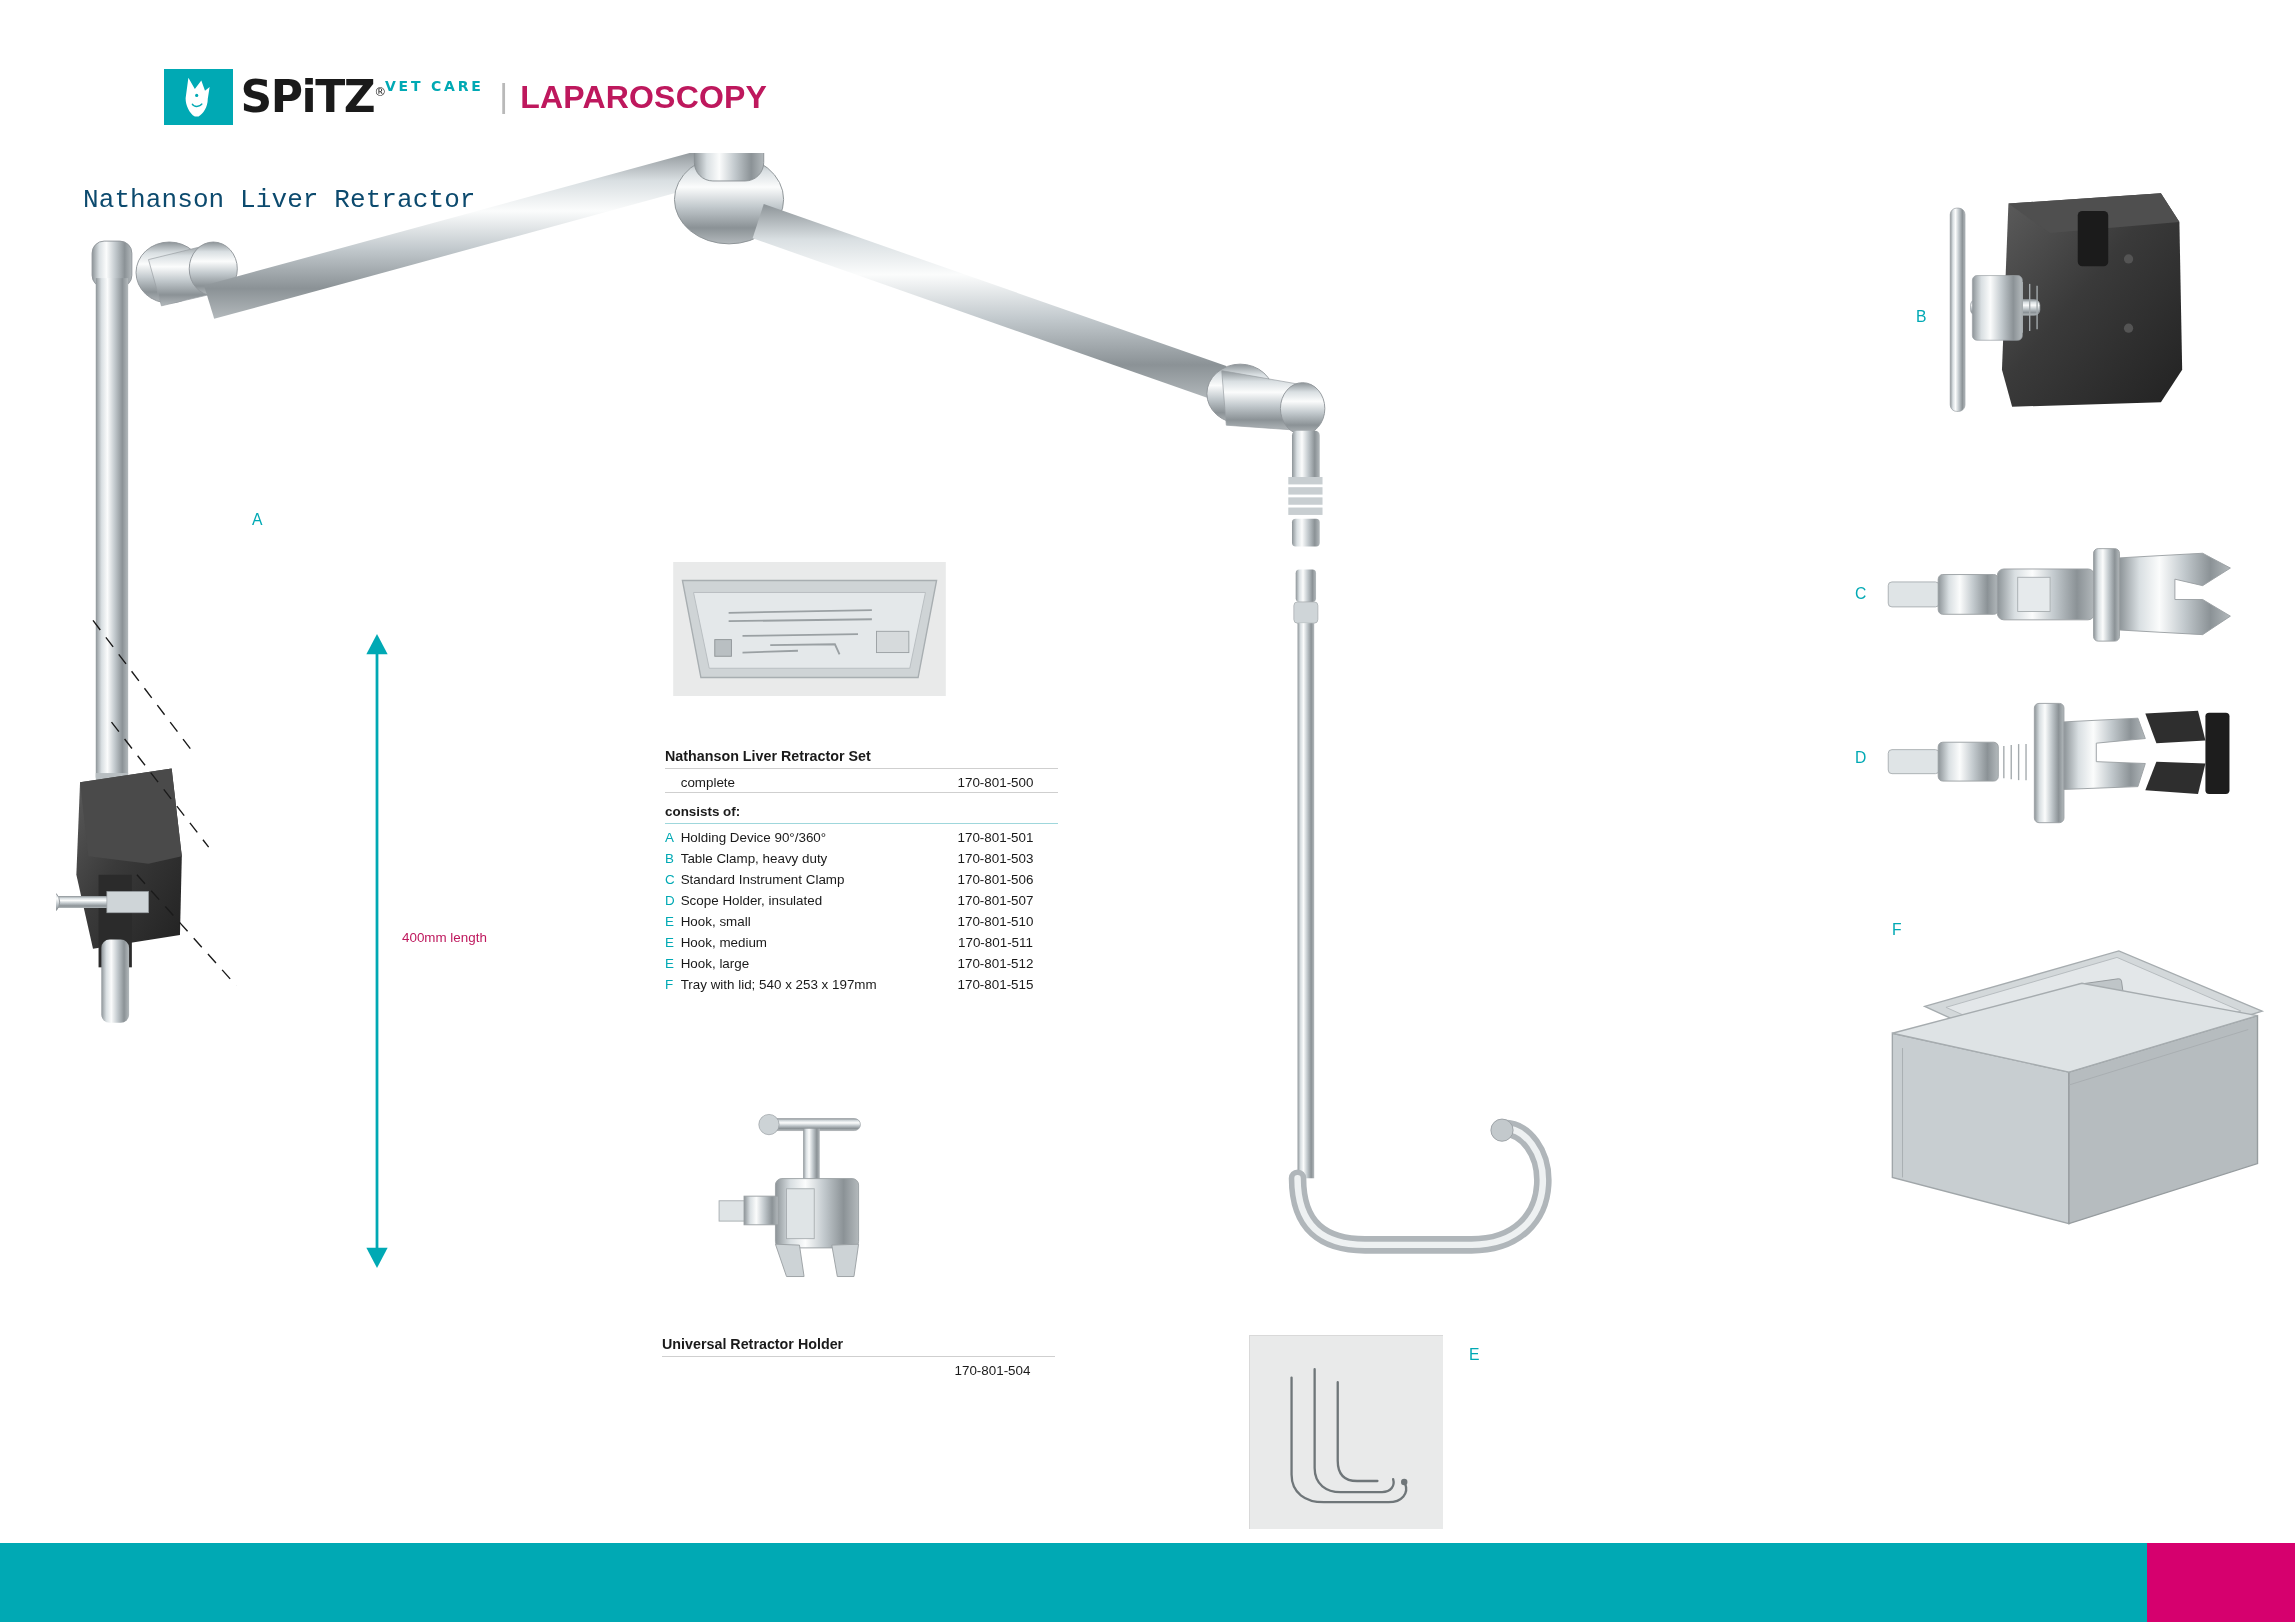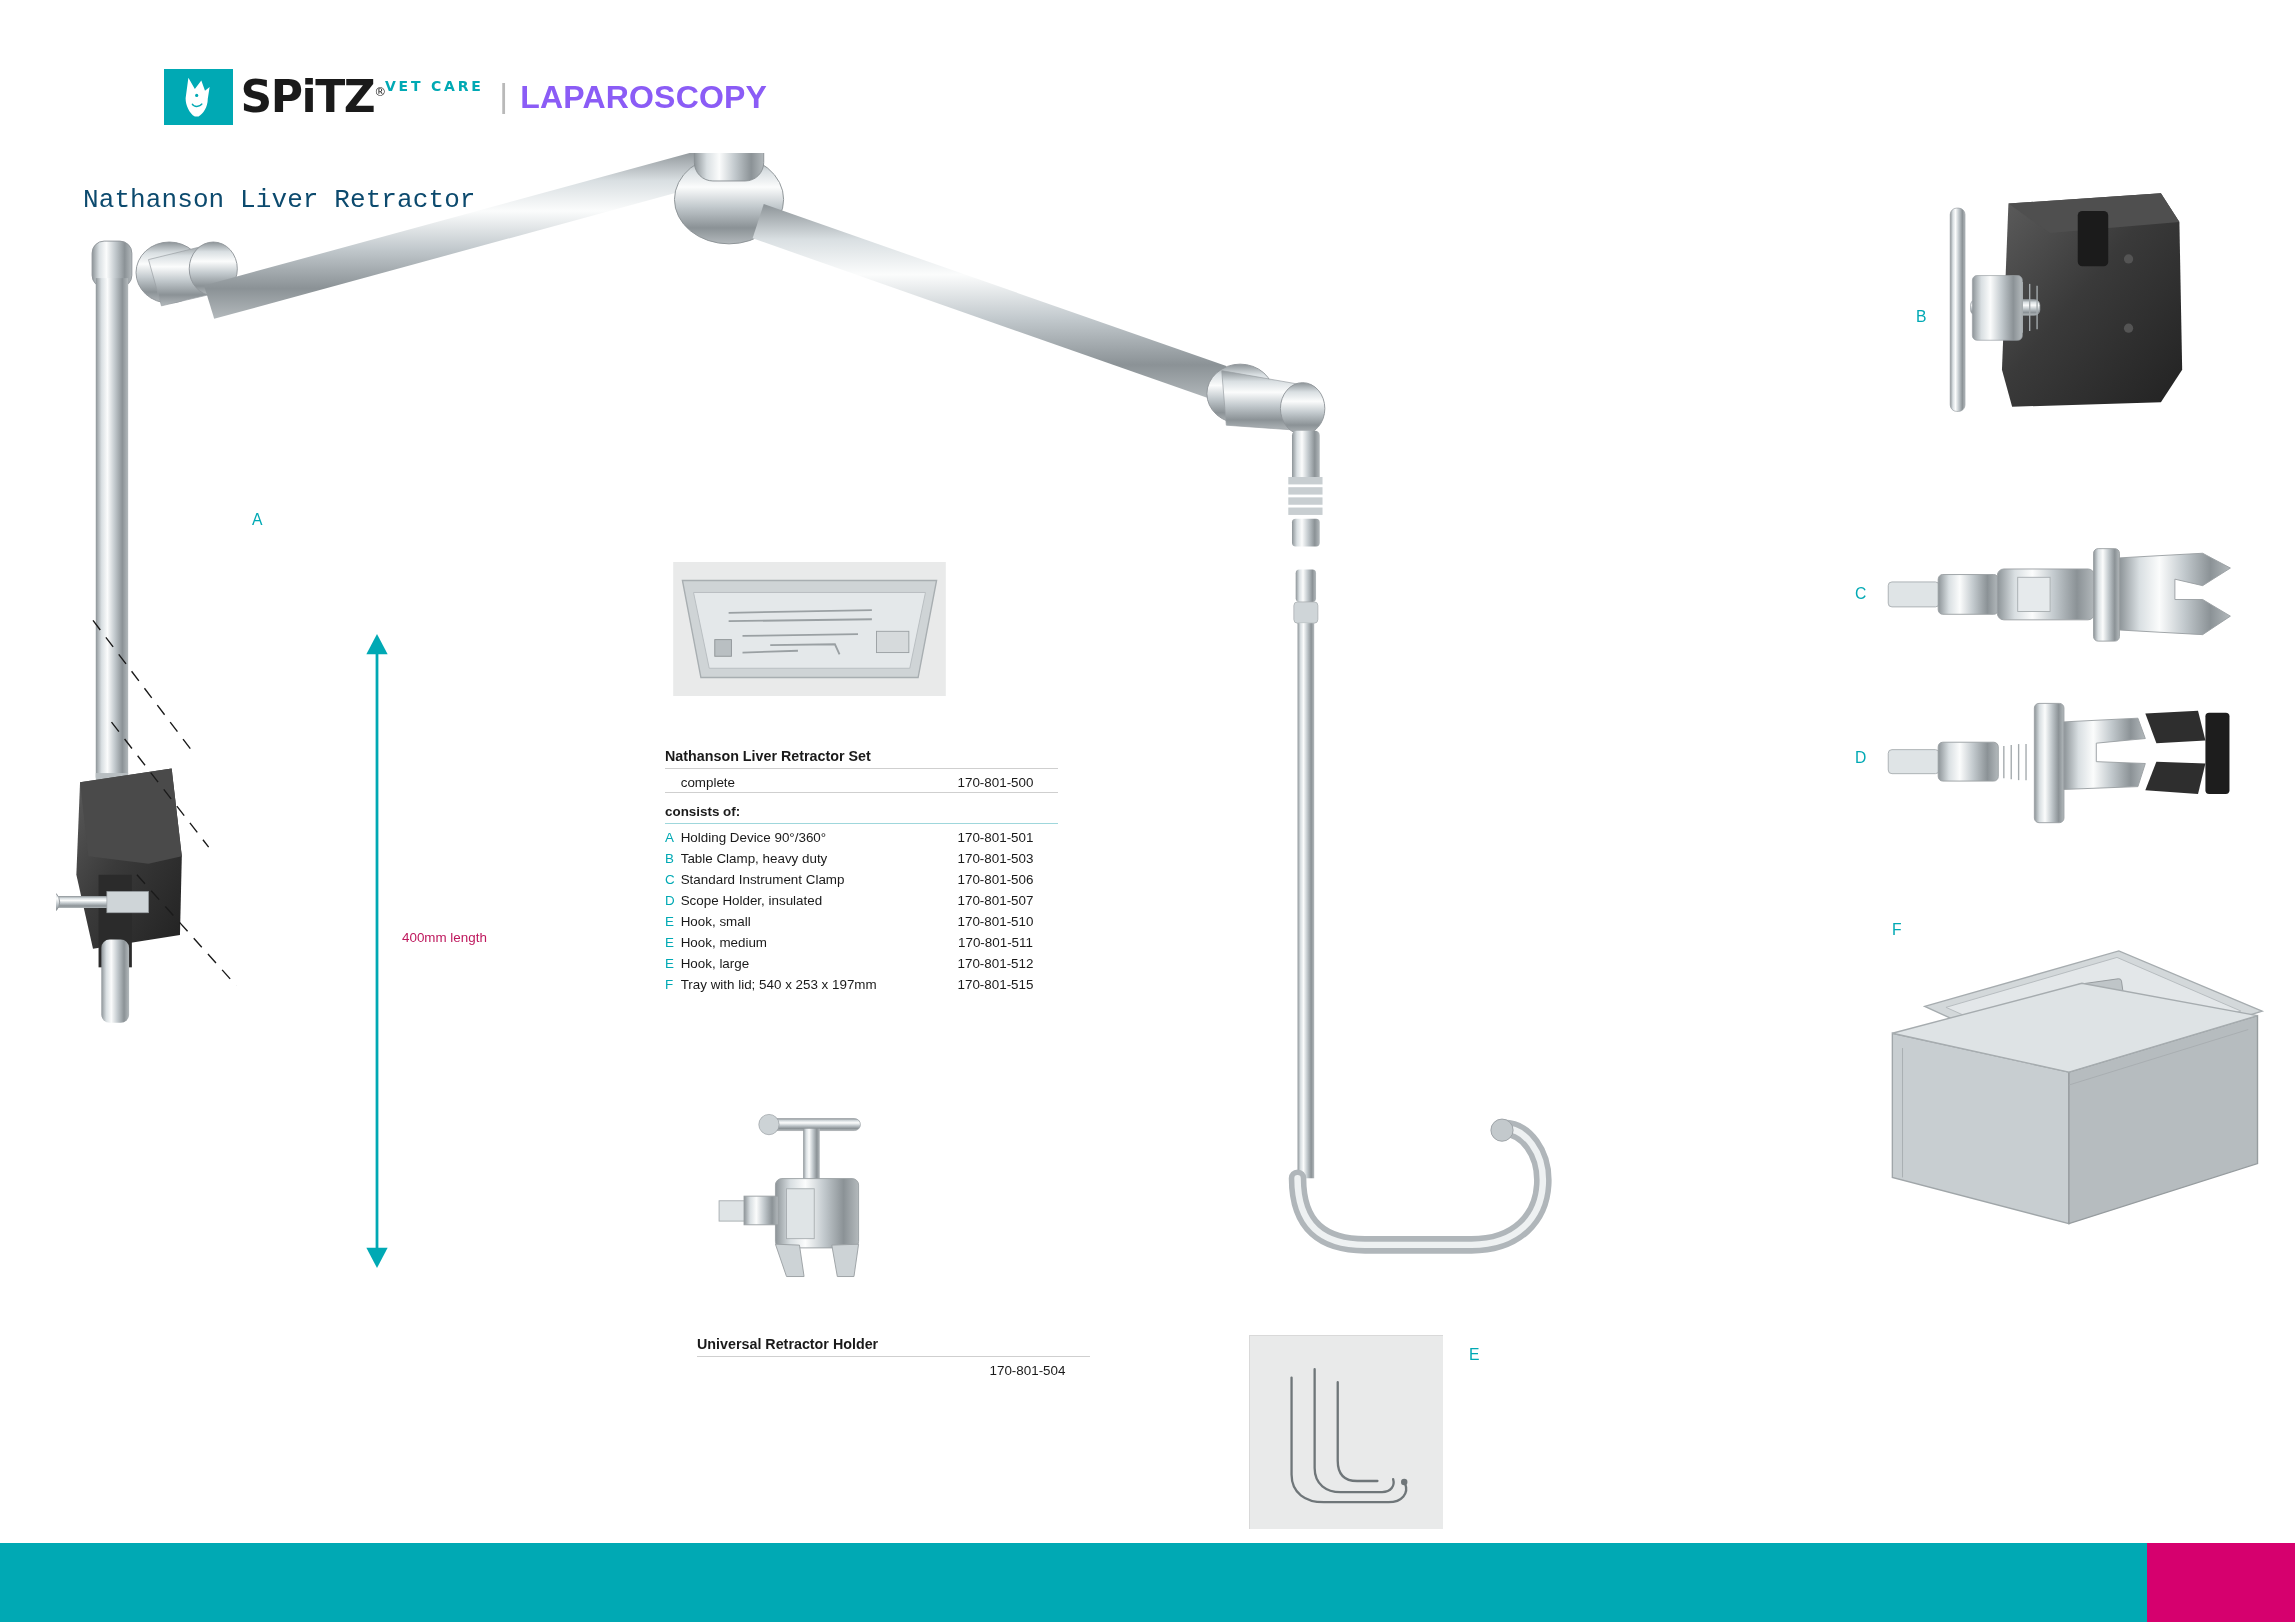--- a/index.html
+++ b/index.html
@@ -61,21 +61,21 @@
     color: #b9b9b9;
     font-weight: 300;
     margin: 0 12px 0 15.7px;
     line-height: 1;
     padding-bottom: 4.6px;
   }
   .header-section {
     font-family: "Liberation Sans", sans-serif;
     font-size: 32px;
     font-weight: bold;
-    color: #8b5cf6;
+    color: #be185d;
     letter-spacing: 0.2px;
   }
 
   .page-title {
     position: absolute;
     left: 83px; top: 185px;
     font-size: 26px;
     color: #0c4a6e;
     font-family: Liberation Mono, monospace;
     letter-spacing: 0.1px;
@@ -132,21 +132,21 @@
     font-weight: normal;
     flex: 0 0 15.7px;
   }
   .row .desc { flex: 1 1 auto; }
   .row .code { flex: 0 0 125px; text-align: center; }
   .row.consists { font-weight: bold; padding-top: 7.4px; padding-bottom: 4.6px;}
   .row.plain .ref { width: 15.7px; }
 
   .holder-block {
     position: absolute;
-    left: 697px; top: 1312px;
+    left: 662px; top: 1312px;
     width: 393px;
   }
   .caption-letter {
     position: absolute;
     font-size: 15.7px;
     color: #00a9b4;
     font-family: "Liberation Sans", sans-serif;
   }
 
   .dim-label {

